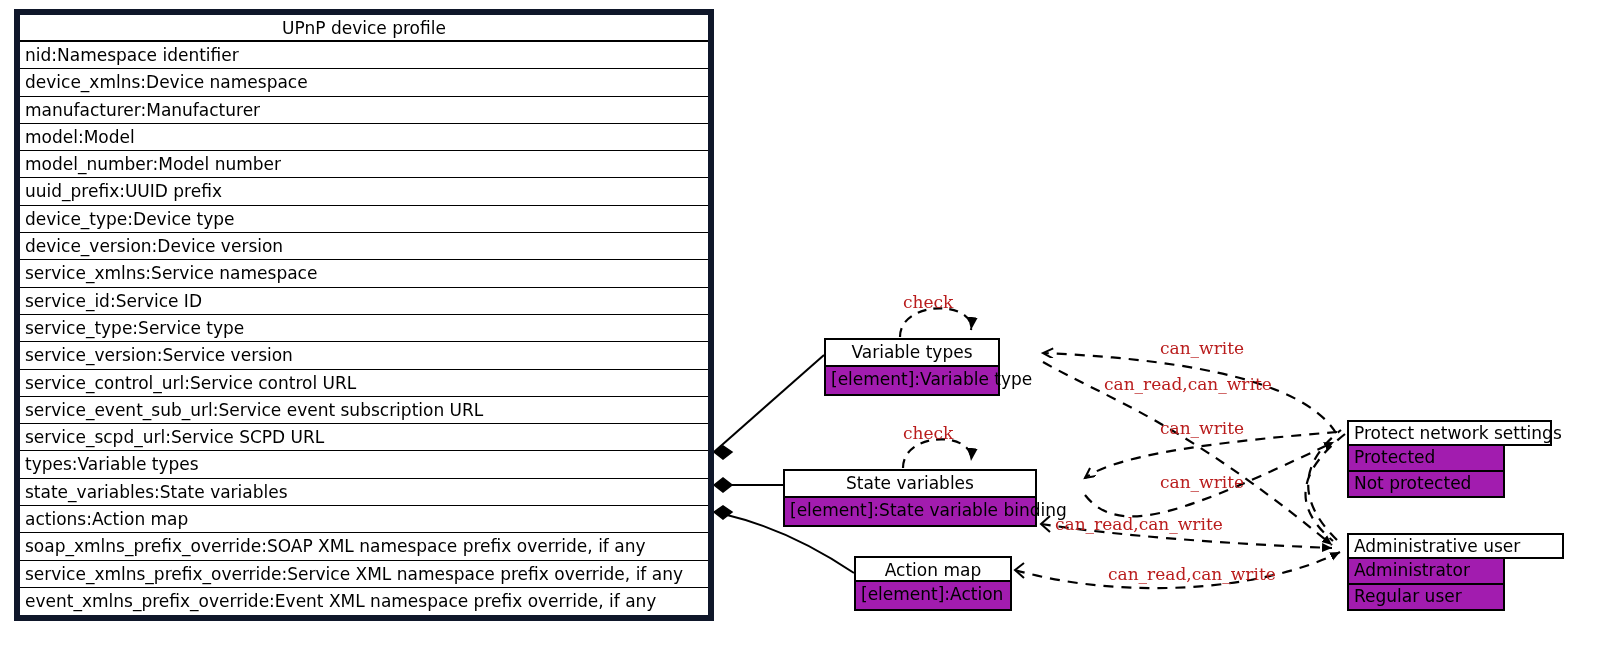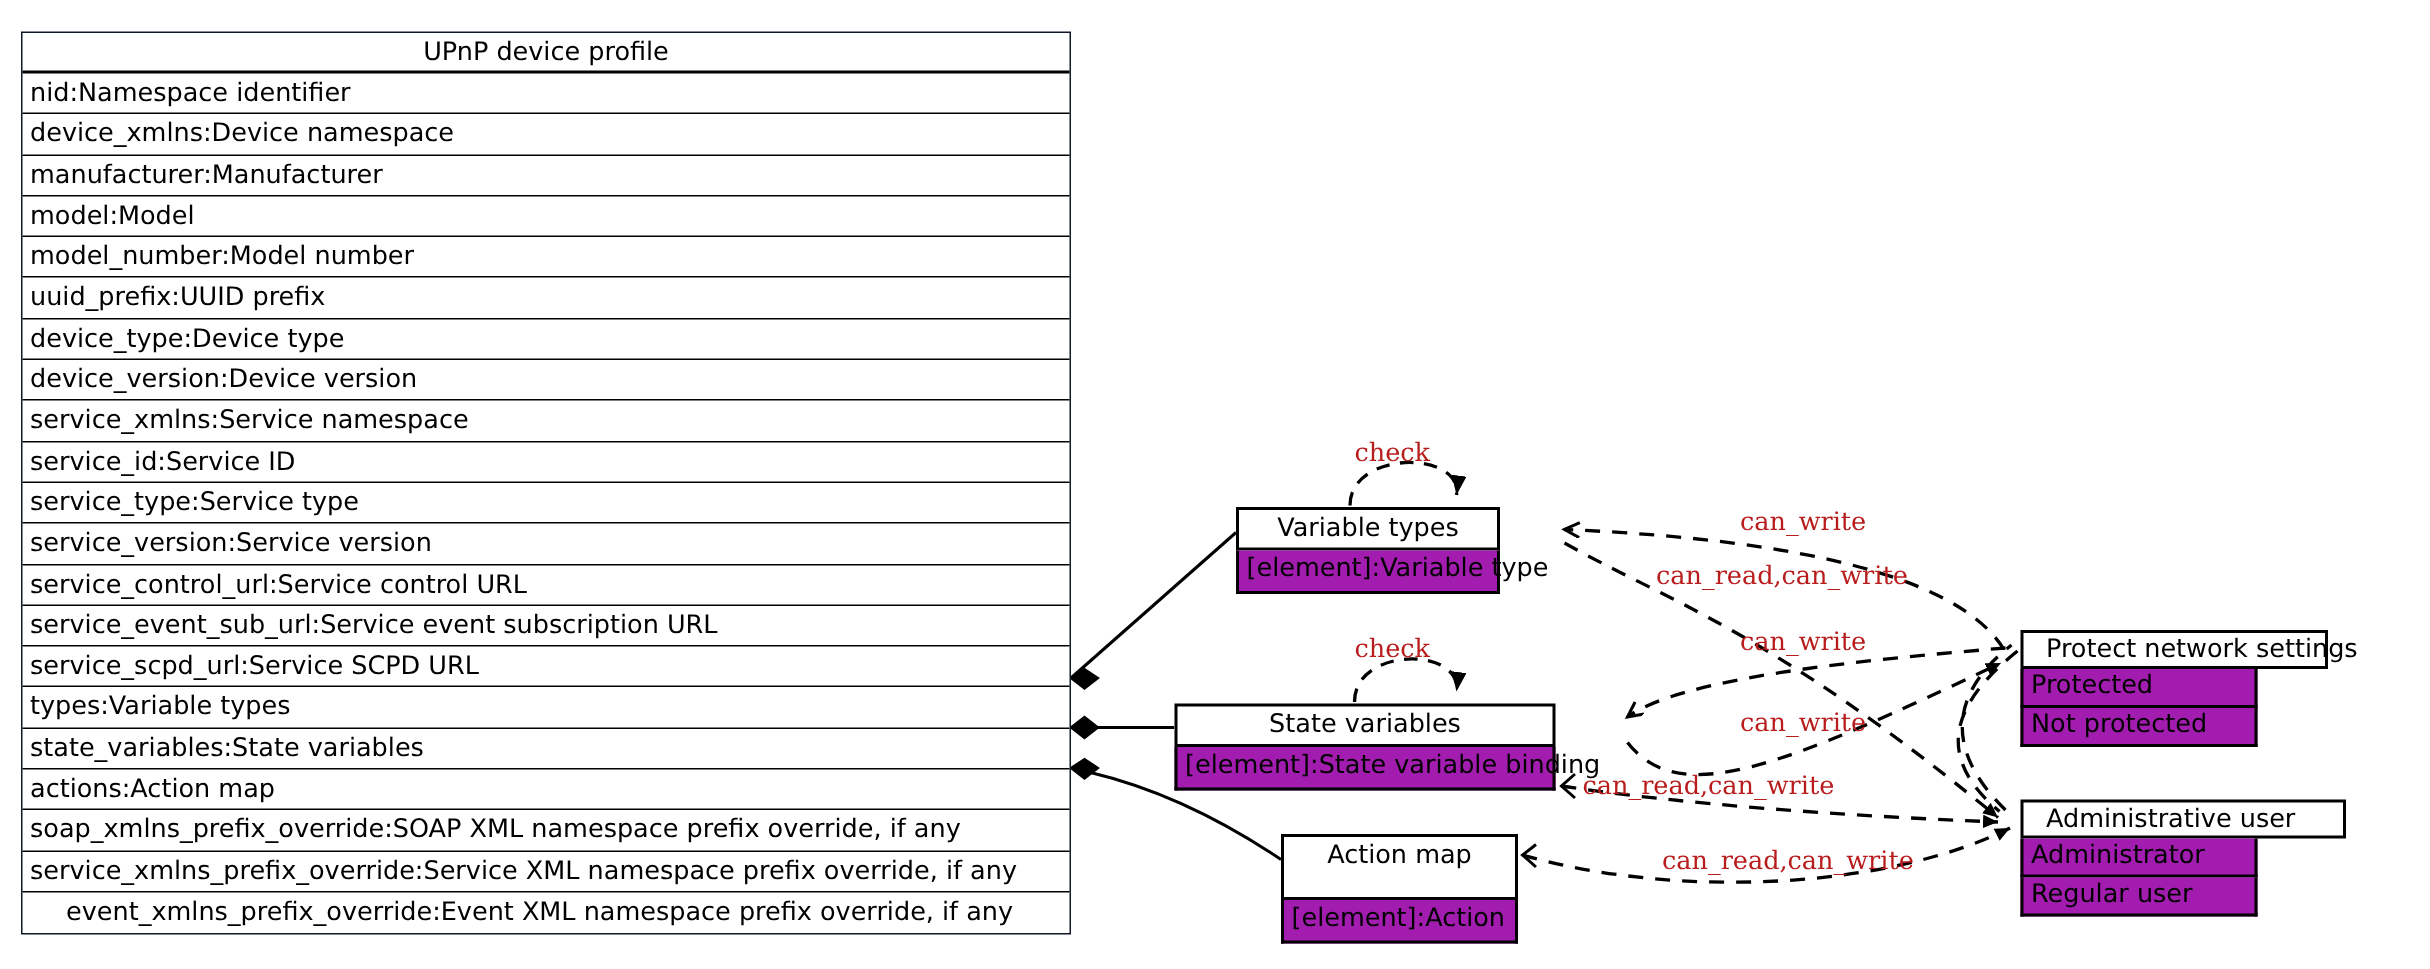--- a/index.html
+++ b/index.html
@@ -18,23 +18,23 @@
   #canvas {
     position: absolute;
     left: 0; top: 0;
     width: 1620px;
     height: 646px;
   }
   
   .profile-table {
     position: absolute;
     left: 14px;
-    top: 21px;
+    top: 9px;
     width: 700px;
-    border: 1px solid #0f172a;
+    border: 6px solid #0f172a;
     box-sizing: border-box;
     background: #fff;
     z-index: 3;
   }
   .profile-title {
     height: 27px;
     line-height: 27px;
     text-align: center;
     font-size: 17px;
     border-bottom: 2px solid #000;
@@ -44,59 +44,59 @@
   .profile-row {
     height: 27.3px;
     line-height: 27.3px;
     padding-left: 5px;
     font-size: 17px;
     border-bottom: 1.6px solid #000;
     box-sizing: border-box;
     white-space: nowrap;
     overflow: hidden;
   }
-  .profile-row.last { border-bottom: none; margin-left: 24px; }
+  .profile-row.last { border-bottom: none; }
 
   
   .uml-box {
     position: absolute;
     background: #fff;
     box-sizing: border-box;
     z-index: 3;
   }
   .uml-head {
     border: 2px solid #000;
     box-sizing: border-box;
     text-align: center;
     font-size: 17px;
     white-space: nowrap;
     background: #fff;
   }
-  .uml-head.left-align { text-align: left; padding-left: 15px; }
+  .uml-head.left-align { text-align: left; padding-left: 5px; }
   .uml-cell {
     border: 2px solid #000;
     border-top: none;
     box-sizing: border-box;
     font-size: 17px;
     white-space: nowrap;
     background: #a21caf;
     padding-left: 5px;
   }
 
   
   #box-variable-types { left: 824px; top: 338px; width: 176px; }
   #box-variable-types .uml-head { height: 29px; line-height: 25px; }
   #box-variable-types .uml-cell { height: 29px; line-height: 25px; }
 
   #box-state-variables { left: 783px; top: 469px; width: 254px; }
   #box-state-variables .uml-head { height: 29px; line-height: 25px; }
   #box-state-variables .uml-cell { height: 29px; line-height: 25px; }
 
   #box-action-map { left: 854px; top: 556px; width: 158px; }
-  #box-action-map .uml-head { height: 44px; line-height: 25px; }
+  #box-action-map .uml-head { height: 26px; line-height: 25px; }
   #box-action-map .uml-cell { height: 29px; line-height: 25px; }
 
   #box-protect-network { left: 1347px; top: 420px; width: 205px; }
   #box-protect-network .uml-head { width: 205px; height: 26px; line-height: 22px; }
   #box-protect-network .uml-cell { width: 158px; height: 26px; line-height: 22px; }
 
   #box-admin-user { left: 1347px; top: 533px; width: 184px; }
   #box-admin-user .uml-head { width: 217px; height: 26px; line-height: 22px; }
   #box-admin-user .uml-cell { width: 158px; height: 26px; line-height: 22px; }
 

